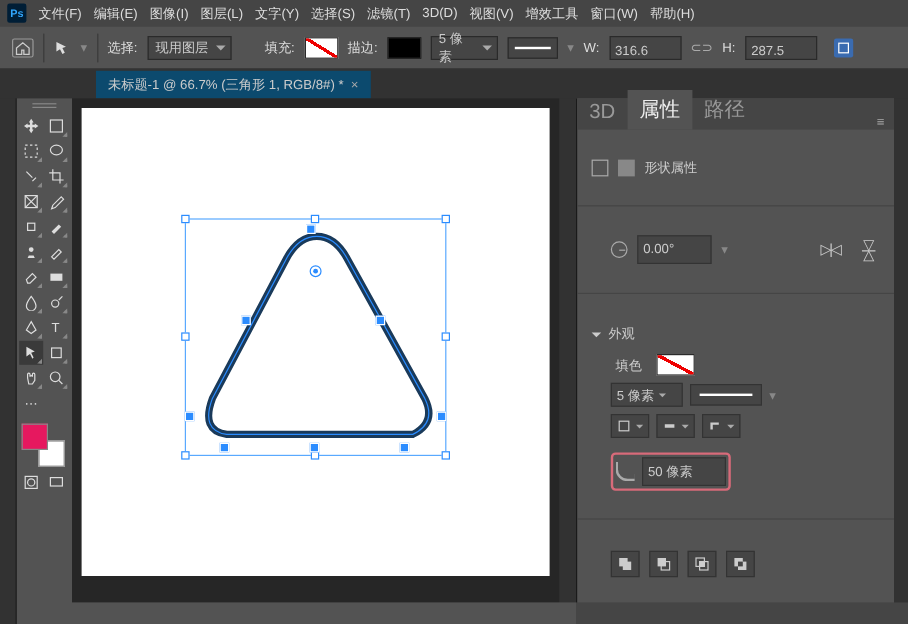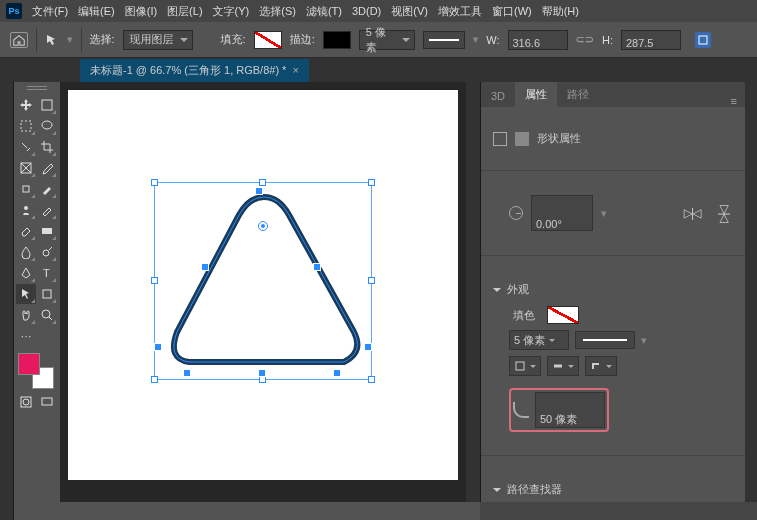--- a/index.html
+++ b/index.html
@@ -43,32 +43,32 @@
 .hnd.tl{left:-4px;top:-4px}.hnd.tm{left:calc(50% - 4px);top:-4px}.hnd.tr{right:-4px;top:-4px}
 .hnd.ml{left:-4px;top:calc(50% - 4px)}.hnd.mr{right:-4px;top:calc(50% - 4px)}
 .hnd.bl{left:-4px;bottom:-4px}.hnd.bm{left:calc(50% - 4px);bottom:-4px}.hnd.br{right:-4px;bottom:-4px}
 .anchor{position:absolute;width:8px;height:8px;background:#2b8cff;border:1px solid #fff}
 .center{position:absolute;left:calc(50% - 5px);top:38px;width:10px;height:10px;border:1px solid #2b8cff;border-radius:50%}
 .center::after{content:"";position:absolute;left:2px;top:2px;width:4px;height:4px;background:#2b8cff;border-radius:50%}
 .tri{position:absolute;left:4px;top:4px;width:210px;height:190px}
 .scrollgap{width:14px;background:#323232}
 .rpanel{width:265px;background:#535353;display:flex;flex-direction:column;border-left:1px solid #1a1a1a}
 .ptabs{display:flex;background:#454545;height:26px;align-items:flex-end}
-.ptab{padding:5px 10px;color:#999;font-size:11px}
+.ptab{padding:5px 10px;color:#999;font-size:17px}
 .ptab.active{background:#535353;color:#eee}
 .ptabs .menu{margin-left:auto;padding:0 8px;color:#aaa}
 .psec{padding:20px 12px;border-bottom:1px solid #454545}
 .prow{display:flex;align-items:center;gap:8px;padding:4px 0}
 .prow .ic{width:14px;height:14px;border:1px solid #aaa}
 .shape-ic{width:14px;height:14px;background:#888}
 .sechdr{display:flex;align-items:center;gap:6px;padding:6px 0;color:#eee}
 .sechdr::before{content:"";border:4px solid transparent;border-top-color:#ccc;margin-top:4px}
 .field{display:flex;align-items:center;gap:8px;padding:3px 0 3px 16px}
 .field .lab{width:30px;text-align:center}
-.input{background:#454545;border:1px solid #333;height:36px;width:62px;padding:0 4px;display:flex;align-items:flex-end}
+.input{background:#454545;border:1px solid #333;height:24px;width:62px;padding:0 4px;display:flex;align-items:center}
 .strokesel{display:flex;gap:6px;padding:3px 0 3px 16px;align-items:center}
 .smallcombo{background:#454545;border:1px solid #333;height:20px;display:flex;align-items:center;padding:0 4px;position:relative}
 .smallcombo::after{content:"";border:3px solid transparent;border-top-color:#aaa;margin-left:4px;margin-top:3px}
 .hl{border:2px solid #d86b7a;border-radius:4px;padding:2px;display:inline-flex;align-items:center;gap:6px}
 .corner-ic{width:16px;height:16px;border-left:2px solid #aaa;border-bottom:2px solid #aaa;border-bottom-left-radius:10px}
 .pfind{display:flex;gap:8px;padding:6px 0 6px 16px}
 .pfbtn{width:24px;height:22px;background:#454545;border:1px solid #333;display:flex;align-items:center;justify-content:center}
 .pfbtn svg{width:14px;height:14px}
 .angle-ic{width:14px;height:14px;border:1px solid #aaa;border-radius:50%;position:relative}
 .angle-ic::after{content:"";position:absolute;left:50%;top:50%;width:5px;height:1px;background:#aaa}
@@ -370,23 +370,20 @@
       <div class="field" style="margin-top:6px">
         <div class="hl">
           <div class="corner-ic"></div>
           <div class="input" style="width:70px">
               <span>50 像素</span>
             </div>
         </div>
       </div>
     </div>
     <div class="psec" style="border-bottom:none">
-      <div class="sechdr">
-          <span>路径查找器</span>
-        </div>
       <div class="pfind">
         <div class="pfbtn">
             <svg viewBox="0 0 14 14">
               <rect x="2" y="2" width="7" height="7" fill="#ccc"></rect>
               <rect x="5" y="5" width="7" height="7" fill="#ccc"></rect>
             </svg>
           </div>
         <div class="pfbtn">
             <svg viewBox="0 0 14 14">
               <rect x="2" y="2" width="7" height="7" fill="#ccc"></rect>

